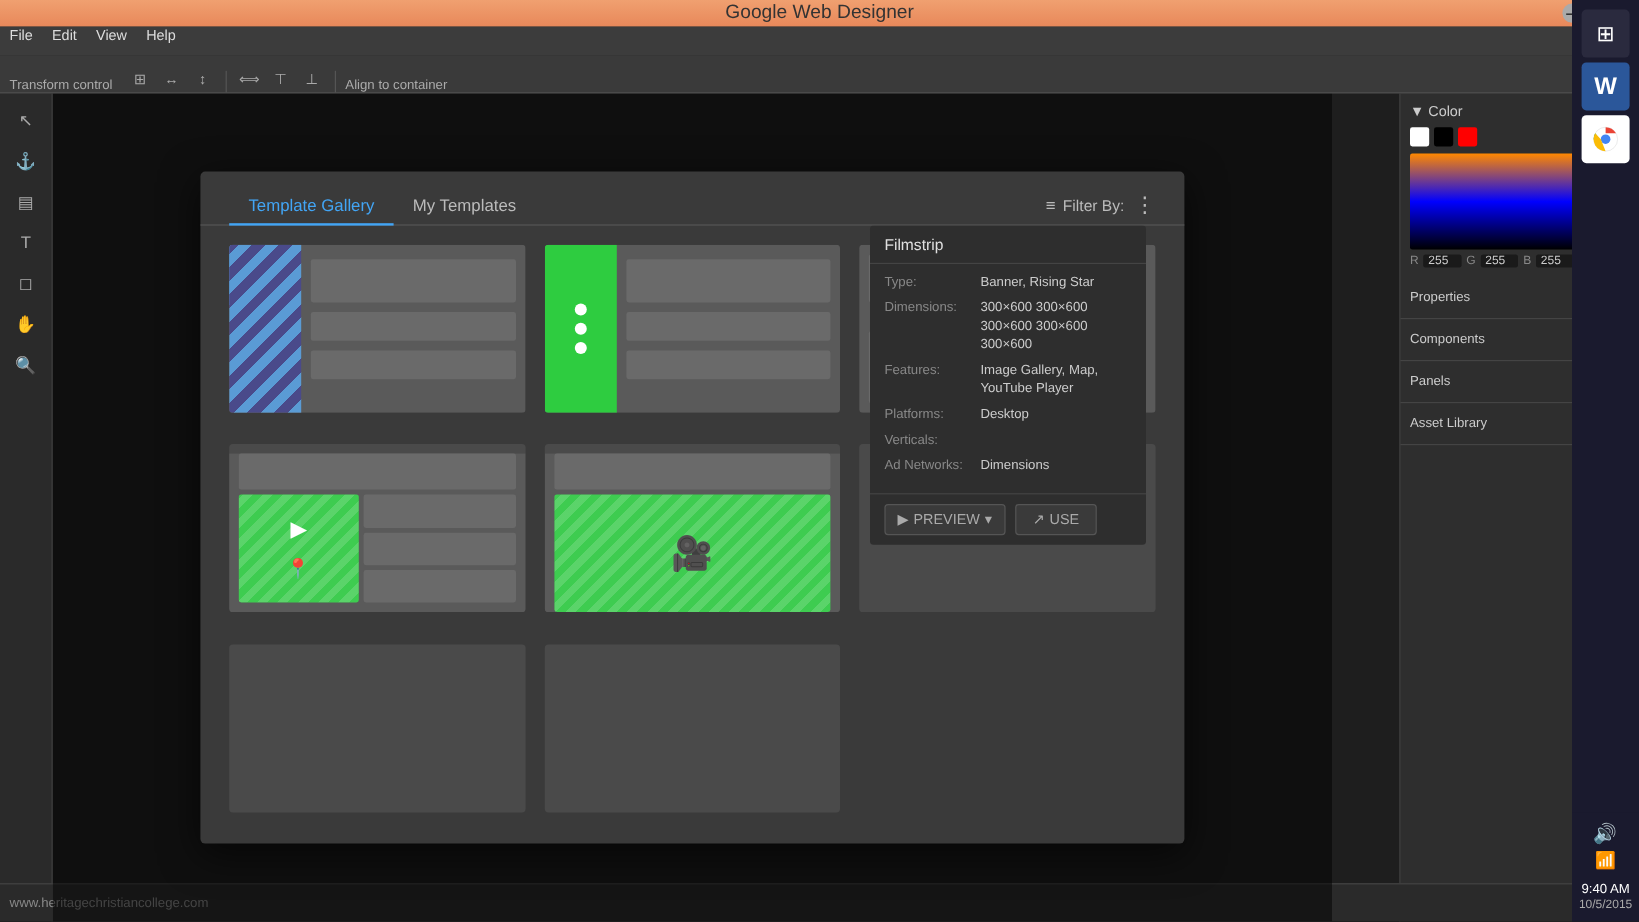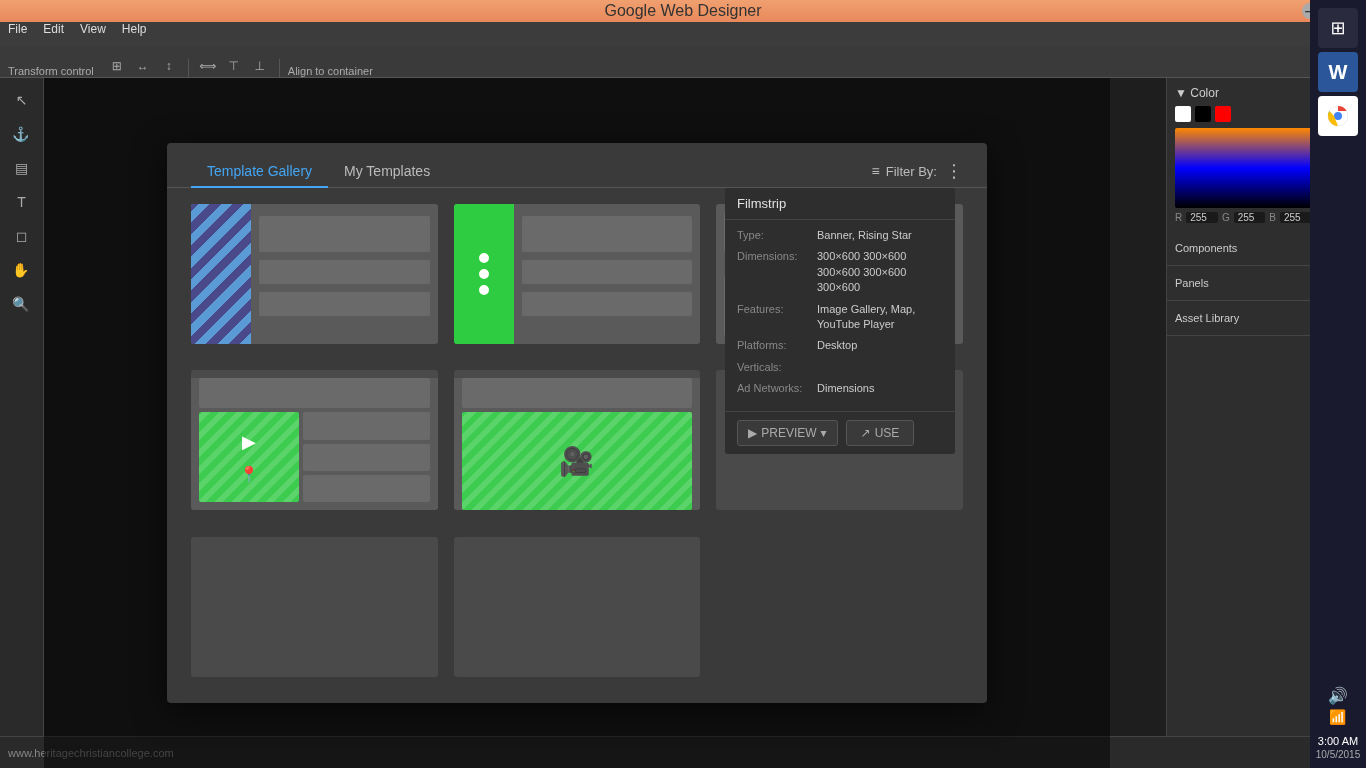--- a/index.html
+++ b/index.html
@@ -846,20 +846,23 @@
         <span class="rgb-val">255</span>
         <span class="rgb-label">G</span>
         <span class="rgb-val">255</span>
         <span class="rgb-label">B</span>
         <span class="rgb-val">255</span>
         <span class="rgb-label">A</span>
         <span class="rgb-val">100</span>
       </div>
     </div>
     <div class="right-panel">
+      <div class="right-panel-item">Properties</div>
+    </div>
+    <div class="right-panel">
       <div class="right-panel-item">Components</div>
     </div>
     <div class="right-panel">
       <div class="right-panel-item">Panels</div>
     </div>
     <div class="right-panel">
       <div class="right-panel-item">Asset Library</div>
     </div>
   </div>
 
@@ -880,16 +883,16 @@
       <path d="M3.34 7A10 10 0 0 0 2 12l5 0z" fill="#34A853"></path>
       <path d="M12 22a10 10 0 0 1-8.66-15L8 12z" fill="#FBBC05"></path>
     </svg>
   </div>
   <div style="flex:1"></div>
   <div class="sys-tray">
     <div style="display:flex;flex-direction:column;gap:4px;align-items:center;margin-bottom:8px">
       <span style="color:#aaa;font-size:16px">🔊</span>
       <span style="color:#aaa;font-size:14px">📶</span>
     </div>
-    <div class="sys-tray-time">3:00 AM</div>
+    <div class="sys-tray-time">9:40 AM</div>
     <div class="sys-tray-date">10/5/2015</div>
   </div>
 </div>
 
 </body></html>

